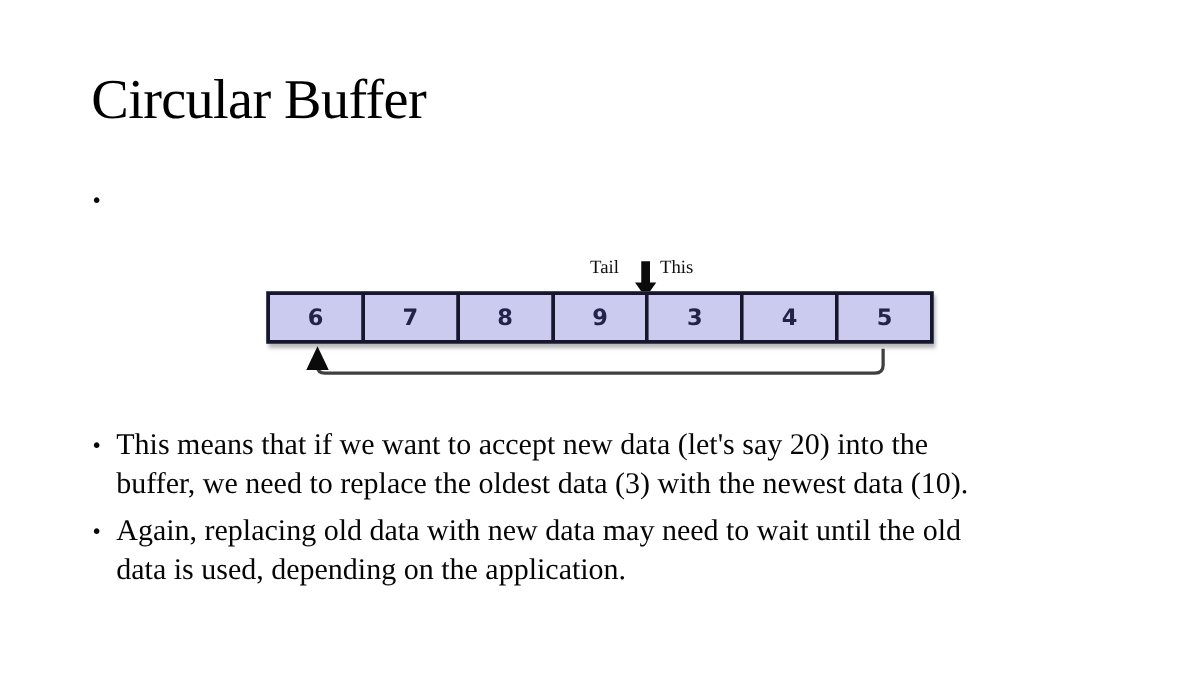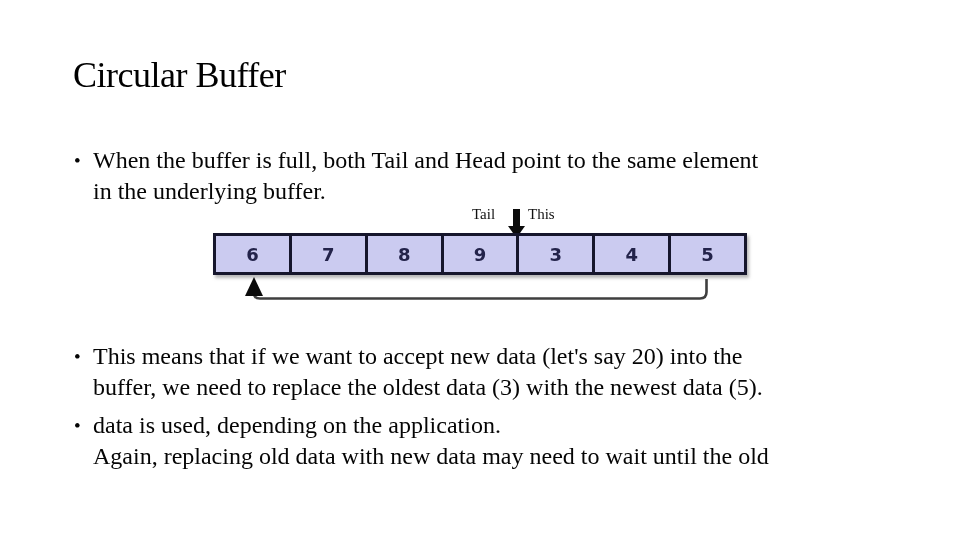--- a/index.html
+++ b/index.html
@@ -10,21 +10,21 @@
     background: #ffffff;
     overflow: hidden;
     font-family: "Liberation Serif", serif;
     color: #050505;
   }
   .title {
     position: absolute;
     left: 73px;
     top: 57px;
     margin: 0;
-    font-size: 36px;
+    font-size: 45px;
     font-weight: 400;
     letter-spacing: -0.5px;
     line-height: 1;
     white-space: nowrap;
     color: #000000;
   }
   .bullet {
     position: absolute;
     left: 74px;
     width: 830px;
@@ -83,24 +83,20 @@
 </style>
 </head>
 <body>
 
 <div class="slide">
 
   <h1 class="title">Circular Buffer</h1>
 
   <div class="bullet b1">
     <span class="marker">•</span>
-    <span class="btext">
-      <span class="bline">When the buffer is full, both Tail and Head point to the same element</span>
-      <span class="bline">in the underlying buffer.</span>
-    </span>
   </div>
 
   <div class="diagram">
     <span class="ptr-label tail">Tail</span>
     <span class="ptr-label head">This</span>
 
     <svg class="pointer-arrow" width="24" height="33" viewBox="0 0 24 33">
       <rect x="8" y="2" width="7" height="18" fill="var(--pointer, #0b0b0b)"></rect>
       <polygon points="3,19 20,19 11.5,31" fill="var(--pointer, #0b0b0b)"></polygon>
     </svg>
@@ -132,25 +128,25 @@
     <svg class="loop-arrow" width="500" height="40" viewBox="0 0 500 40">
       <path d="M 476.5 9 L 476.5 22 Q 476.5 28.5 470 28.5 L 30 28.5 Q 24 28.5 24 23 L 24 21" fill="none" stroke="var(--arrow, #3f3f3f)" stroke-width="2.6"></path>
       <polygon points="15,26 33,26 24,7" fill="var(--pointer, #0b0b0b)"></polygon>
     </svg>
   </div>
 
   <div class="bullet b2">
     <span class="marker">•</span>
     <span class="btext">
       <span class="bline">This means that if we want to accept new data (let's say 20) into the</span>
-      <span class="bline">buffer, we need to replace the oldest data (3) with the newest data (5).</span>
+      <span class="bline">buffer, we need to replace the oldest data (3) with the newest data (10).</span>
     </span>
   </div>
 
   <div class="bullet b3">
     <span class="marker">•</span>
     <span class="btext">
+      <span class="bline">Again, replacing old data with new data may need to wait until the old</span>
       <span class="bline">data is used, depending on the application.</span>
-      <span class="bline">Again, replacing old data with new data may need to wait until the old</span>
     </span>
   </div>
 
 </div>
 
 </body></html>

